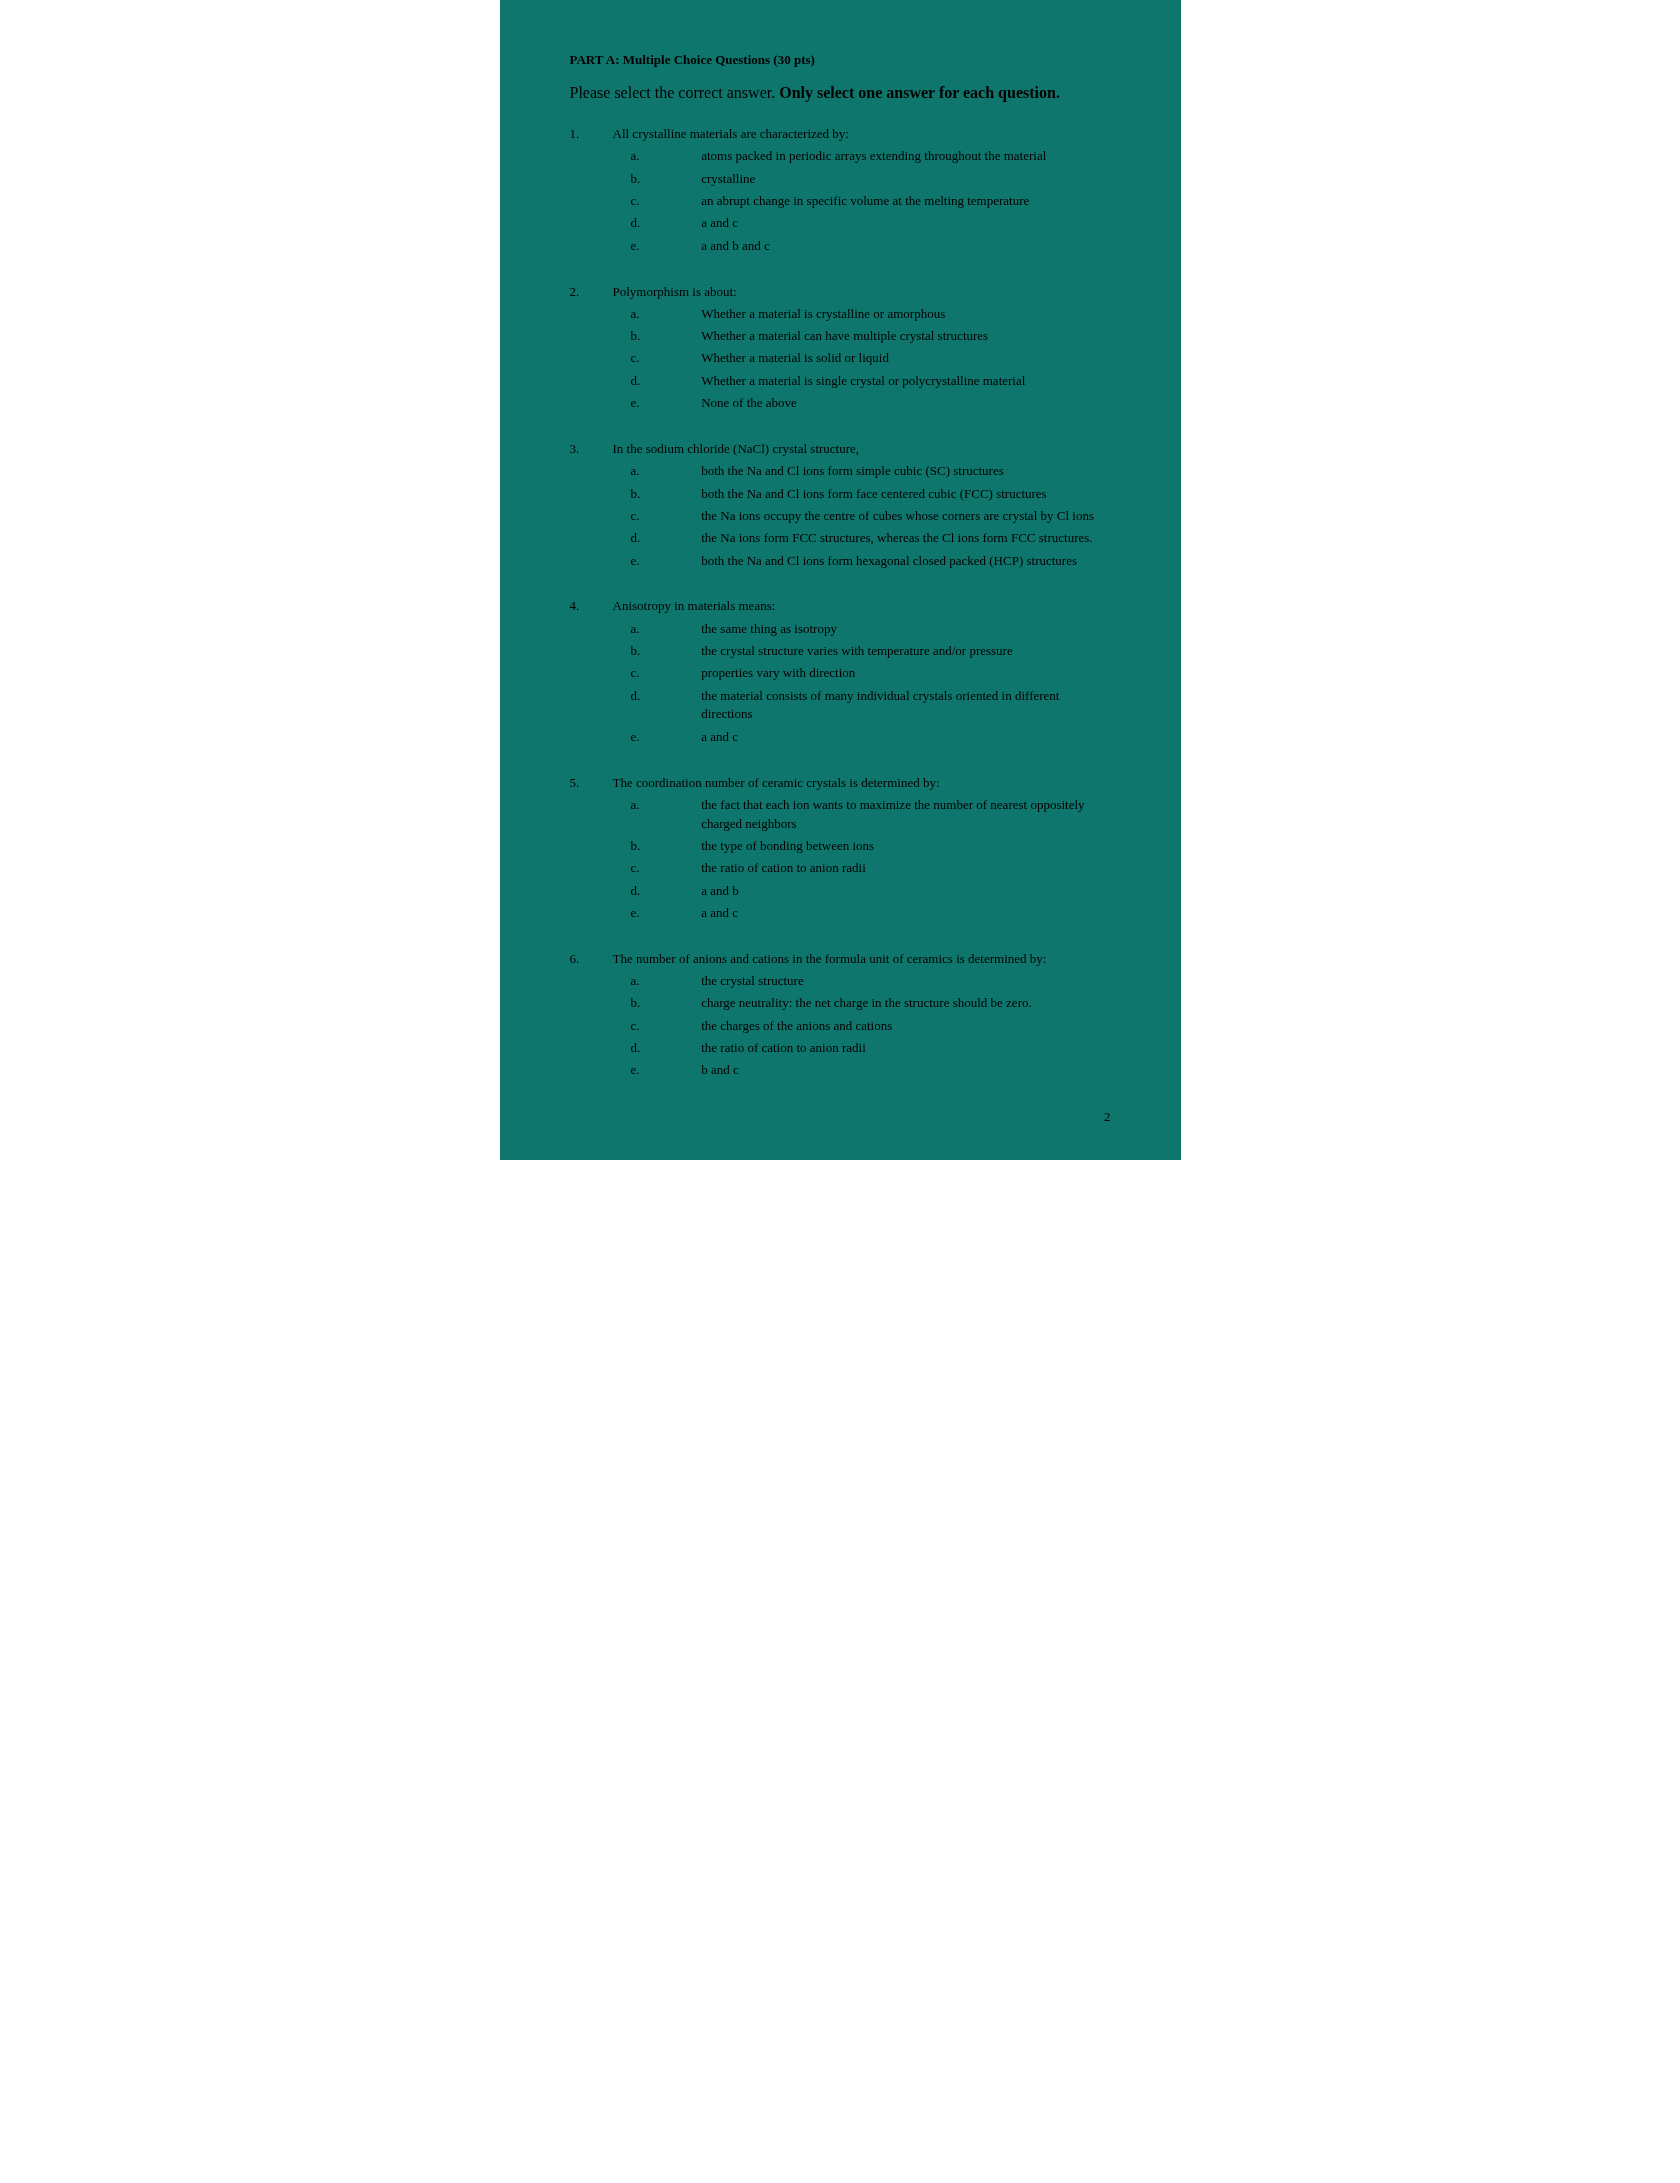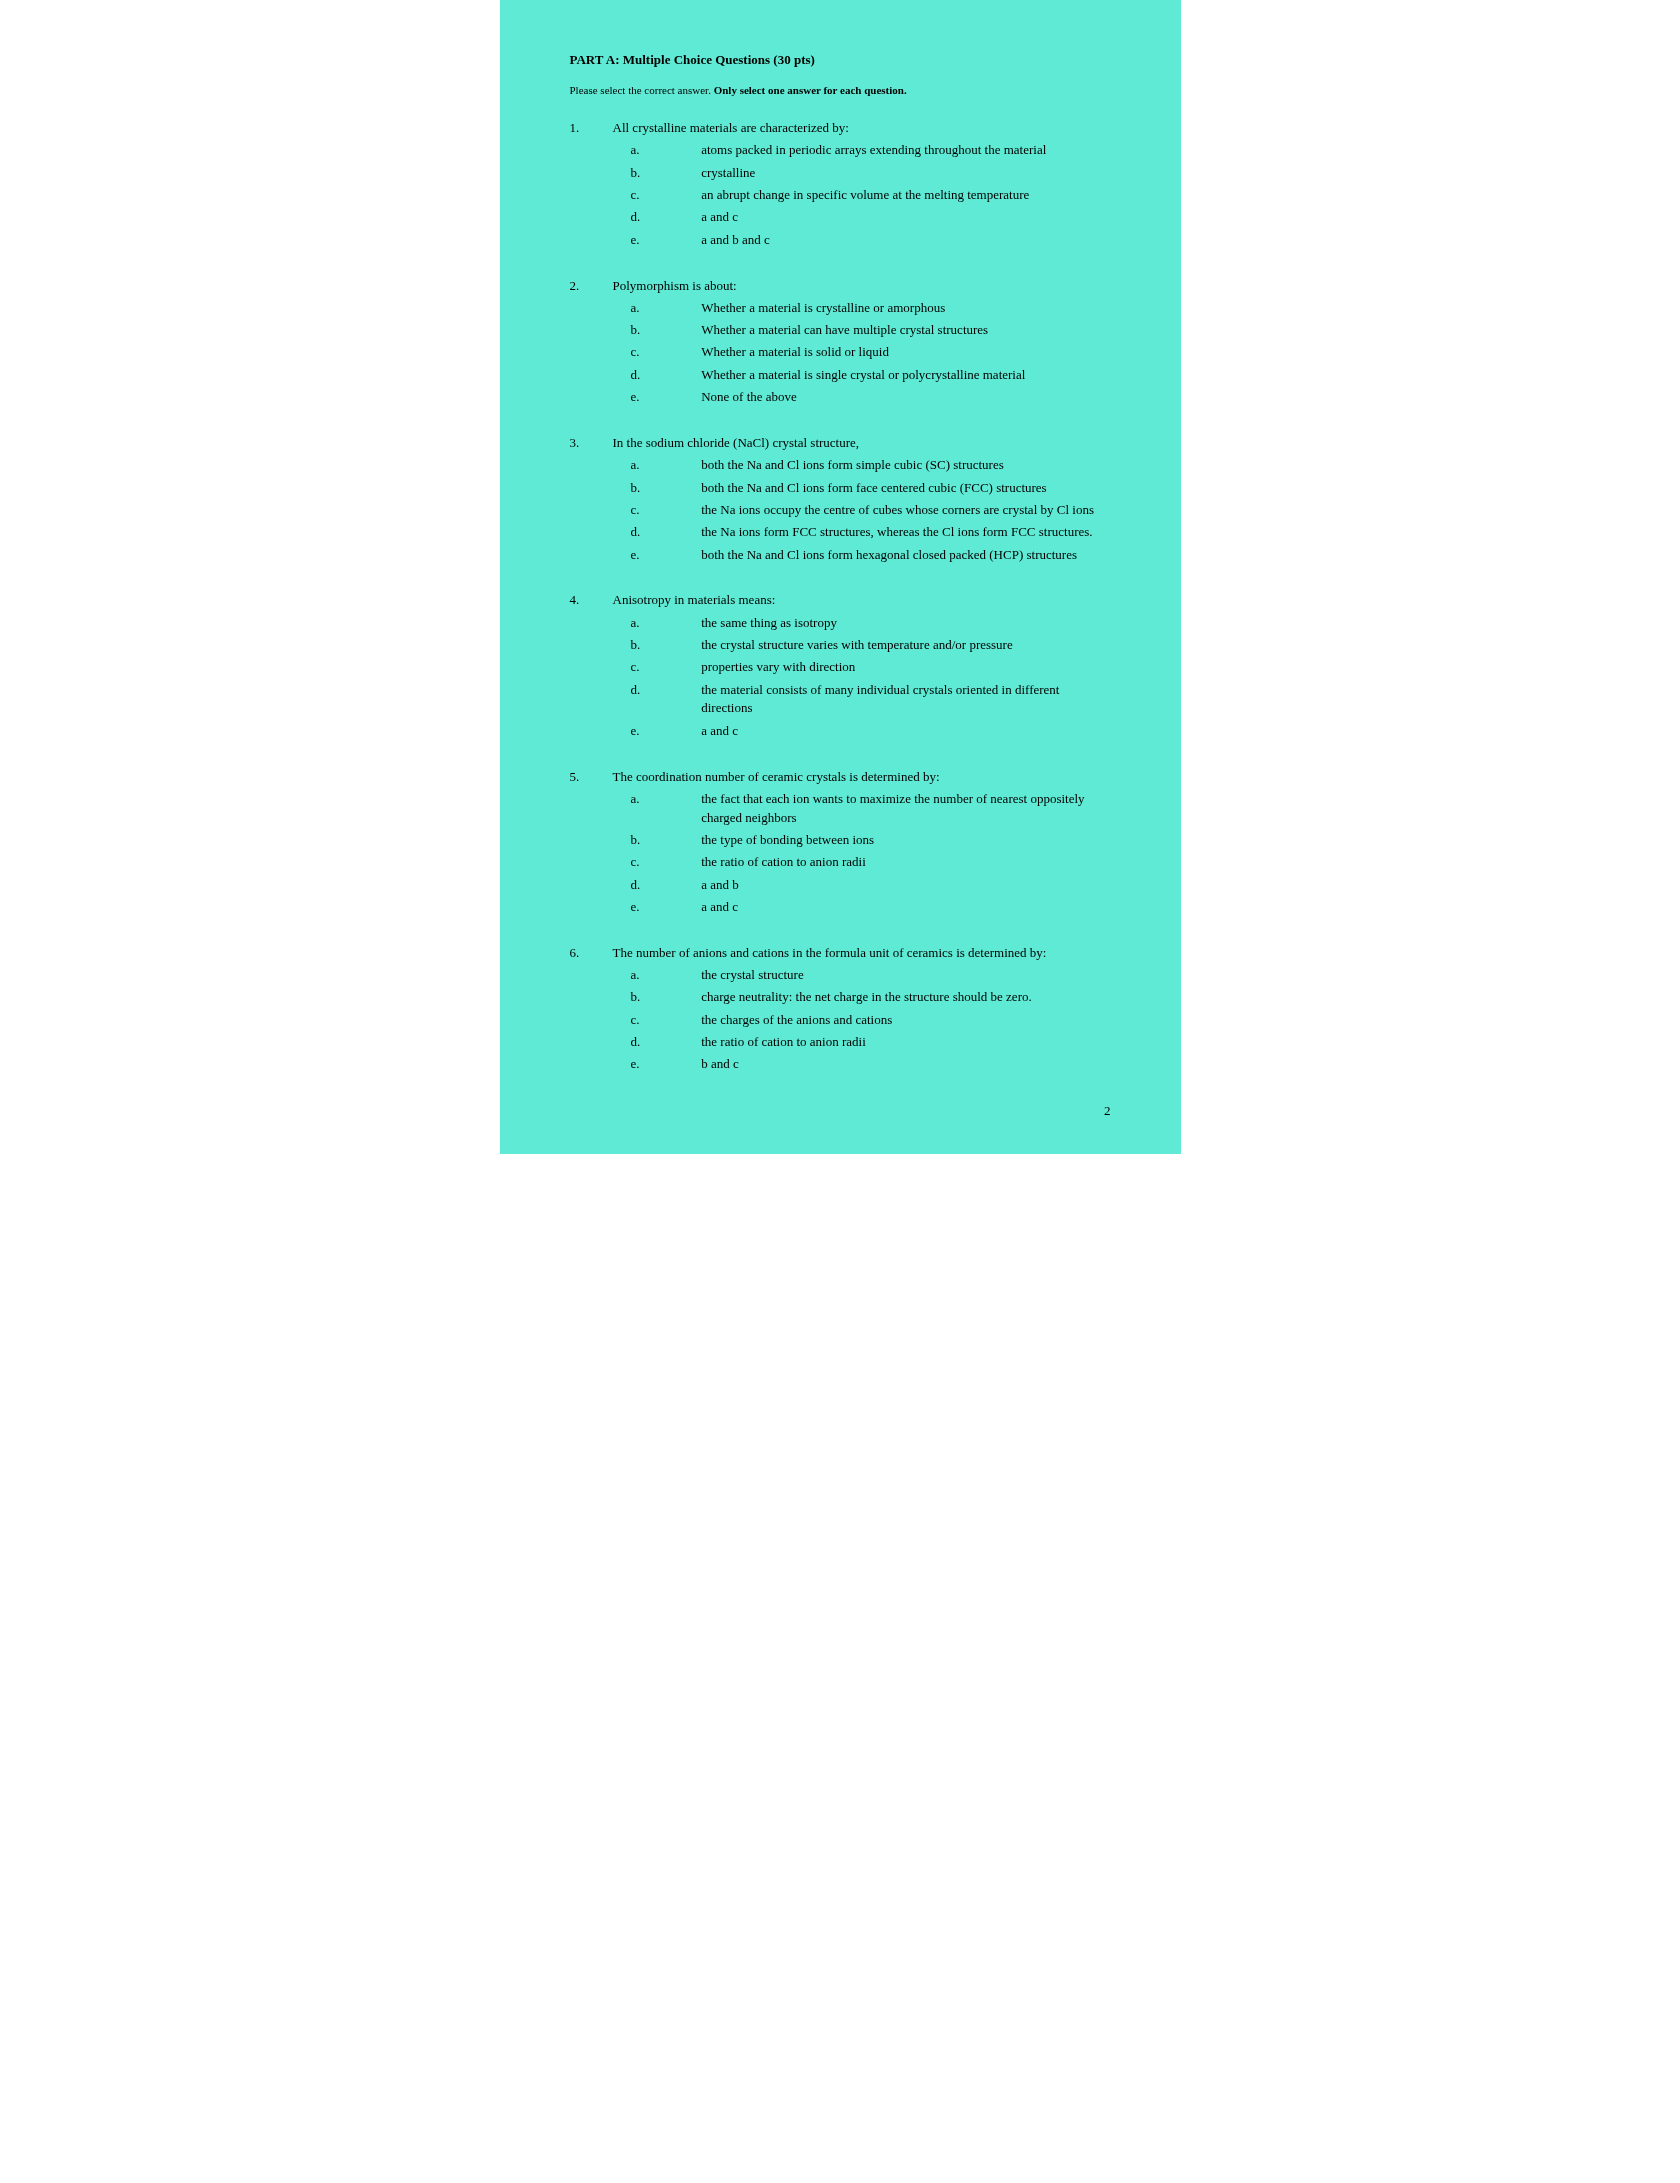--- a/index.html
+++ b/index.html
@@ -14,33 +14,33 @@
       font-size: 13px;
       color: #000000;
       display: flex;
       justify-content: center;
     }
 
     .page {
       width: 681px;
       min-height: 891px;
       padding: 52px 70px 52px 70px;
-      background: #5eead4;
+      background: #0f766e;
       position: relative;
     }
 
     .part-header {
       font-weight: bold;
       margin-bottom: 15.7px;
       font-size: 13px;
     }
 
     .instructions {
       margin-bottom: 24.5px;
-      font-size: 11px;
+      font-size: 16px;
     }
 
     .instructions strong {
       font-weight: bold;
     }
 
     .questions-list {
       list-style: none;
       padding: 0;
       margin: 0;

